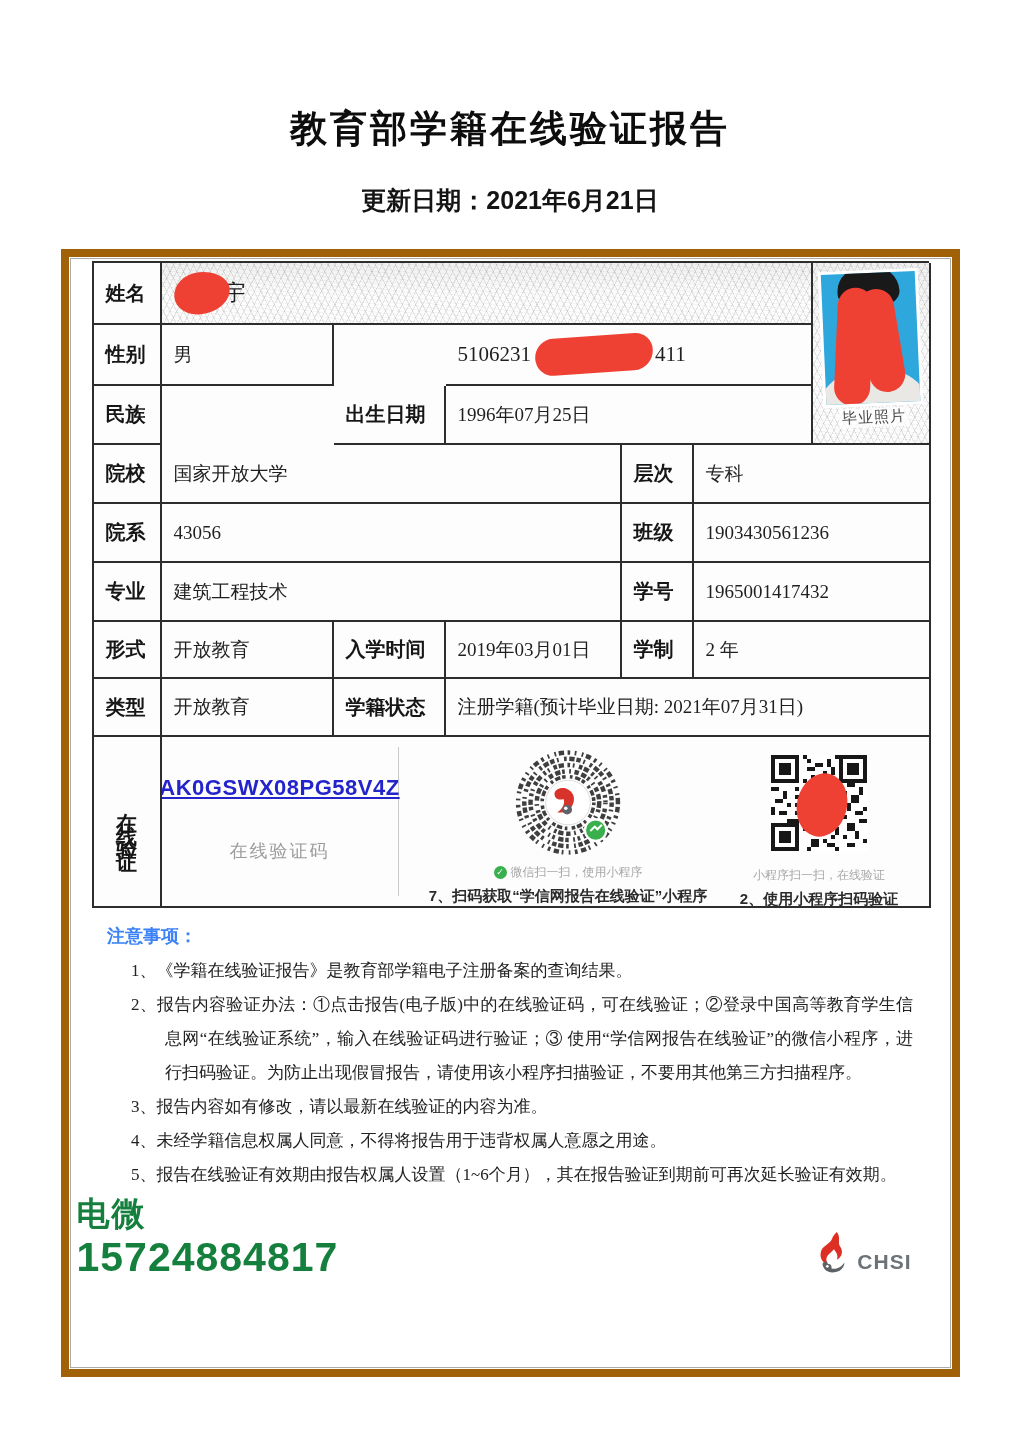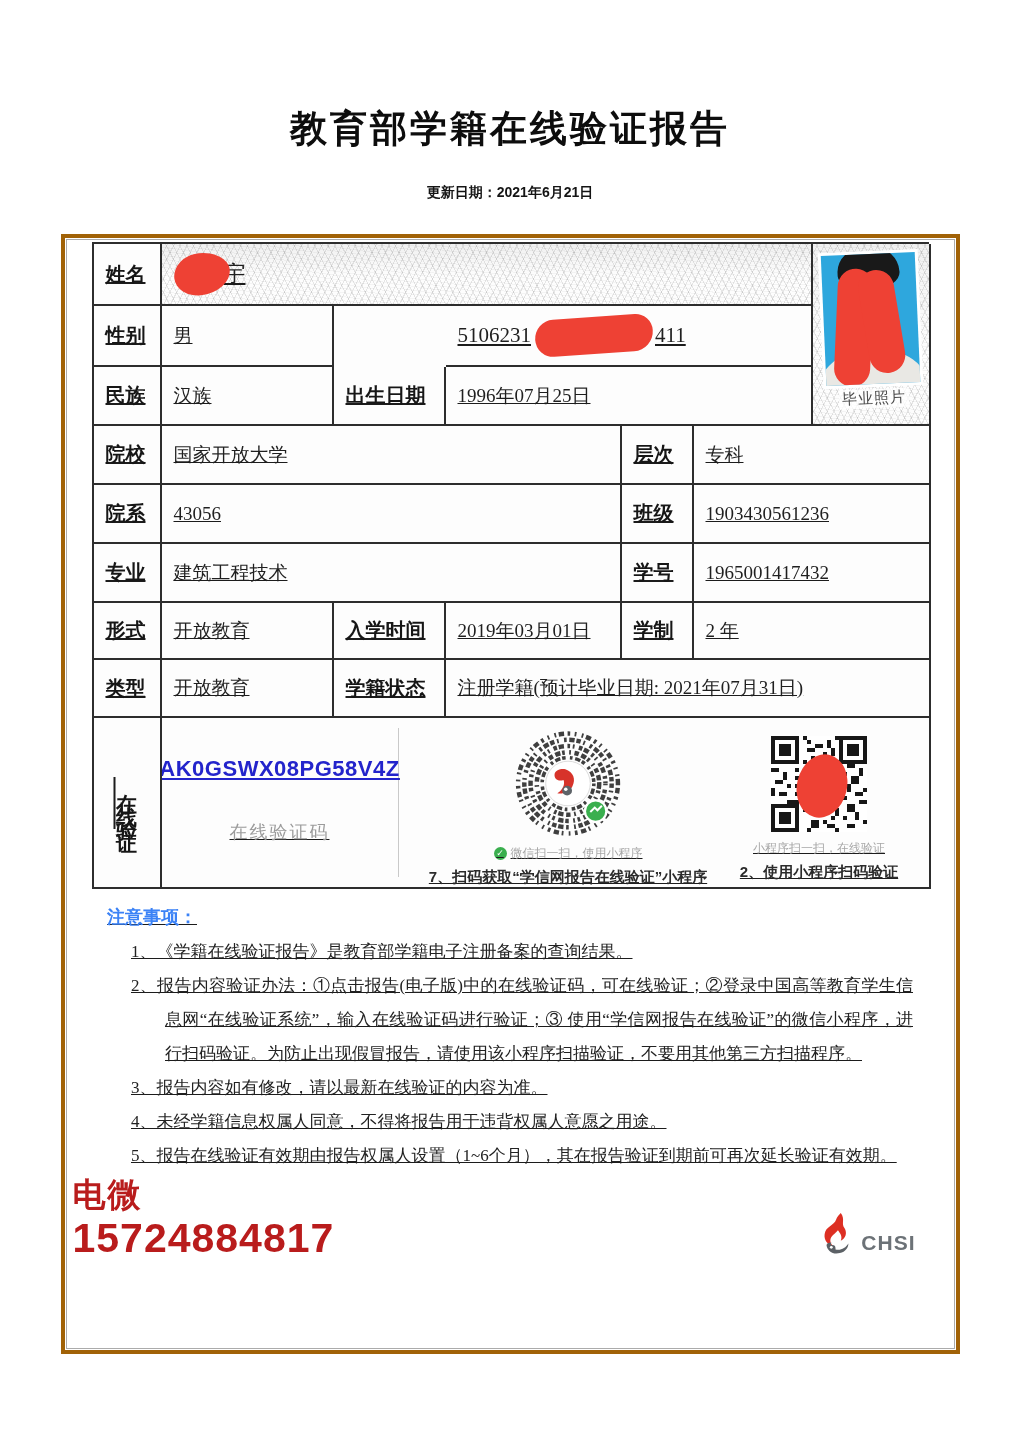--- a/index.html
+++ b/index.html
@@ -10,26 +10,26 @@
     -webkit-font-smoothing:antialiased;
   }
   .page-title {
     margin-top:104px; text-align:center;
     font-family:"Liberation Sans","DejaVu Sans",sans-serif;
     font-size:37px; font-weight:700; letter-spacing:3px; color:#0d0d0d;
   }
   .update-date {
     margin-top:30px; text-align:center;
     font-family:"Liberation Sans","DejaVu Sans",sans-serif;
-    font-size:14px; font-weight:700; color:#141414;
+    font-size:25px; font-weight:700; color:#141414;
   }
   
   .frame-outer {
     width:899px; margin:32px auto 0;
-    border:4px solid #a16207; background:#fff;text-decoration:underline;
+    border:8px solid #a16207; background:#fff;
   }
   .frame-inner {
     border:1px solid #ababab; margin:1px; padding:2px 2px 0 2px;
     min-height:1110px; position:relative;
   }
   
   .doc-table {
     display:grid; width:837px; margin:0 auto;
     grid-template-columns:68px 172px 112px 176px 72px 119px 118px;
     grid-template-rows:62px 61px 59px 59px 59px 59px 57px 58px 171px;
@@ -117,21 +117,21 @@
     font-family:"Liberation Sans","DejaVu Sans",sans-serif;
     font-size:18px; font-weight:700; color:#3b82f6; margin-bottom:6px;
   }
   .notice-item {
     font-size:17px; line-height:34px; color:#222; text-align:justify;
     padding-left:58px; text-indent:-2.0em;
   }
   
   .doc-footer { position:relative; height:128px; margin-top:2px; }
   .contact {
-    position:absolute; left:4px; top:0; color:#b91c1c;
+    position:absolute; left:4px; top:0; color:#15803d;
     font-family:"Liberation Sans","DejaVu Sans",sans-serif; font-weight:700;
   }
   .contact-l1 { font-size:33px; line-height:40px; letter-spacing:2px; }
   .contact-l2 { font-size:41px; line-height:46px; letter-spacing:1px; }
   .chsi { position:absolute; right:36px; top:36px; display:flex; align-items:flex-end; gap:5px; }
   .chsi-text {
     font-family:"Liberation Sans","DejaVu Sans",sans-serif; font-weight:700;
     font-size:21px; color:#6c7277; letter-spacing:1px; line-height:1; padding-bottom:4px;
   }
 </style>
@@ -167,21 +167,20 @@
 
         <div class="cell t-label" style="grid-row:2;grid-column:1">性别</div>
         <div class="cell t-value" style="grid-row:2;grid-column:2">男</div>
         <div class="cell" style="grid-row:2;grid-column:4/span 3">
           <span class="t-value" style="font-size:21px">5106231</span>
           <span class="blob id-blob"></span>
           <span class="t-value" style="font-size:21px">411</span>
         </div>
 
         <div class="cell t-label" style="grid-row:3;grid-column:1">民族</div>
-        <div class="cell t-value" style="grid-row:3;grid-column:2">汉族</div>
         <div class="cell t-label" style="grid-row:3;grid-column:3">出生日期</div>
         <div class="cell t-value" style="grid-row:3;grid-column:4/span 3">1996年07月25日</div>
 
         <div class="cell t-label" style="grid-row:4;grid-column:1">院校</div>
         <div class="cell t-value" style="grid-row:4;grid-column:2/span 3">国家开放大学</div>
         <div class="cell t-label" style="grid-row:4;grid-column:5">层次</div>
         <div class="cell t-value" style="grid-row:4;grid-column:6/span 2">专科</div>
 
         <div class="cell t-label" style="grid-row:5;grid-column:1">院系</div>
         <div class="cell t-value" style="grid-row:5;grid-column:2/span 3">43056</div>
@@ -310,21 +309,21 @@
                       <rect x="52" y="32" width="4" height="8"></rect>
                       <rect x="60" y="40" width="8" height="4"></rect>
                       <rect x="32" y="52" width="4" height="4"></rect>
                       <rect x="44" y="56" width="8" height="4"></rect>
                       <rect x="56" y="52" width="4" height="8"></rect>
                       <rect x="64" y="60" width="4" height="4"></rect>
                   </g>
                   <ellipse cx="51" cy="50" rx="25" ry="32" fill="#ee4134" transform="rotate(14 51 50)"></ellipse>
                 </svg>
               </div>
-              <div class="cap-small" style="margin-top:4px">小程序扫一扫，在线验证</div>
+              <div class="cap-small" style="margin-top:12px">小程序扫一扫，在线验证</div>
               <div class="cap-main">2、使用小程序扫码验证</div>
             </div>
 
           </div>
         </div>
       </div>
 
       <div class="notices">
         <div class="notices-header">注意事项：</div>
         <div class="notice-item">1、《学籍在线验证报告》是教育部学籍电子注册备案的查询结果。</div>

